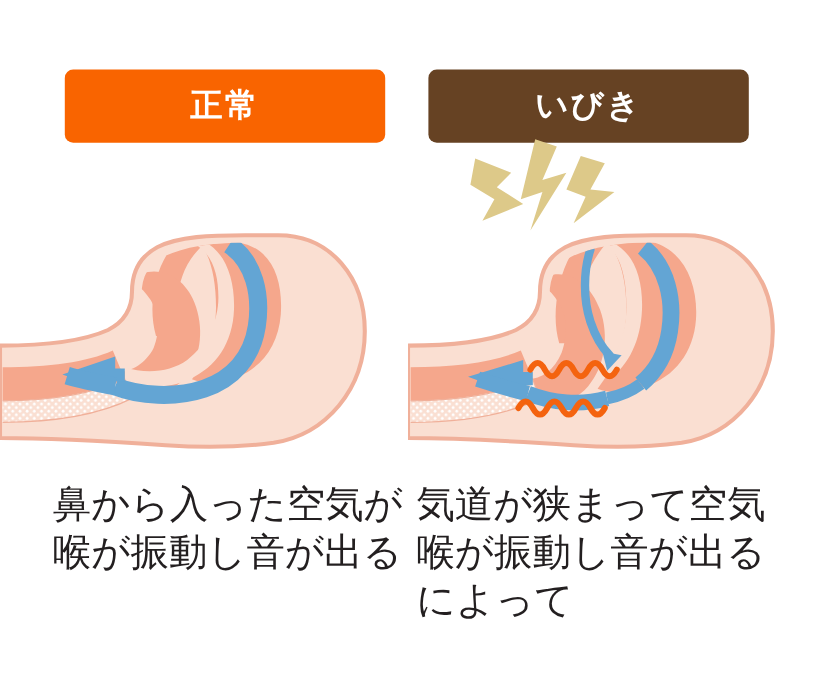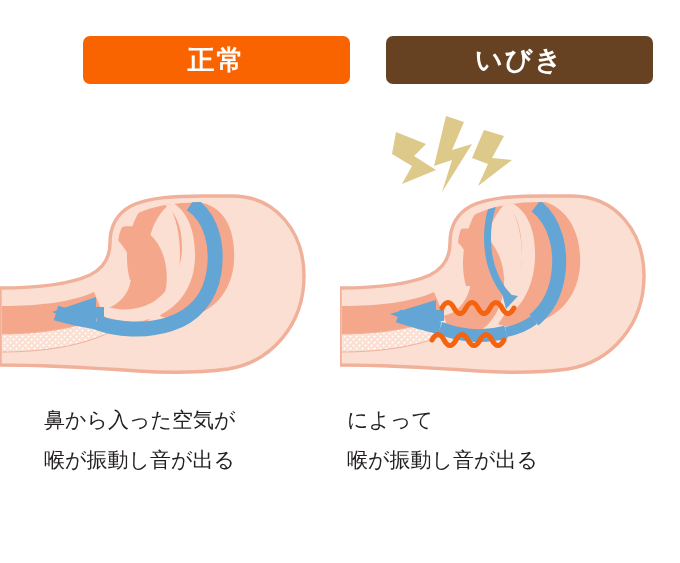--- a/index.html
+++ b/index.html
@@ -24,30 +24,29 @@
     position: absolute;
     top: 0;
     width: 340px;
     height: 563px;
   }
   .panel-left  { left: 0; }
   .panel-right { left: 340px; text-decoration: underline; }
 
   .badge {
     position: absolute;
-    top: 36px;
+    top: 58px;
     left: 54px;
     width: 267px;
-    height: 48px;
+    height: 61px;
     border-radius: 7px;
     display: flex;
     align-items: center;
     justify-content: center;
     box-sizing: border-box;
-    margin-left: 29px;
   }
   .badge-label {
     font-size: 27px;
     font-weight: bold;
     color: #ffffff;
     letter-spacing: 2px;
     line-height: 1;
     font-family: "Liberation Sans", "DejaVu Sans", sans-serif;
   }
   .badge-normal { background: #f96400; }
@@ -64,21 +63,21 @@
 
   .caption {
     position: absolute;
     top: 400px;
     left: 0;
     width: 340px;
     padding: 0 18px;
     box-sizing: border-box;
   }
   .caption-line {
-    font-size: 21px;
+    font-size: 32px;
     line-height: 40px;
     color: #231f20;
     white-space: nowrap;
     font-family: "Liberation Sans", "DejaVu Sans", sans-serif;
   }
   .caption-left  { padding-left: 44px; }
   .caption-right { padding-left: 7px; }
 </style>
 </head>
 <body>
@@ -303,18 +302,19 @@
                    q 6 -11 12 0 q 6 11 12 0 q 6 -11 12 0
                    q 6 11 12 0 q 6 -11 12 0 q 6 11 12 0" fill="none" stroke="#f4630f" stroke-width="5" stroke-linecap="round" transform="translate(-10,-16)"></path>
           <path d="M 102 246
                    q 6 -11 12 0 q 6 11 12 0 q 6 -11 12 0
                    q 6 11 12 0 q 6 -11 12 0 q 6 11 12 0" fill="none" stroke="#f4630f" stroke-width="5" stroke-linecap="round" transform="translate(-10,-16)"></path>
         </g>
       </svg>
     </div>
 
     <div class="caption caption-right">
+      <div class="caption-line">気道が狭まって空気</div>
+      <div class="caption-line">喉が振動し音が出る</div>
       <div class="caption-line">によって</div>
-      <div class="caption-line">喉が振動し音が出る</div>
     </div>
   </div>
 
 </div>
 
 </body></html>

